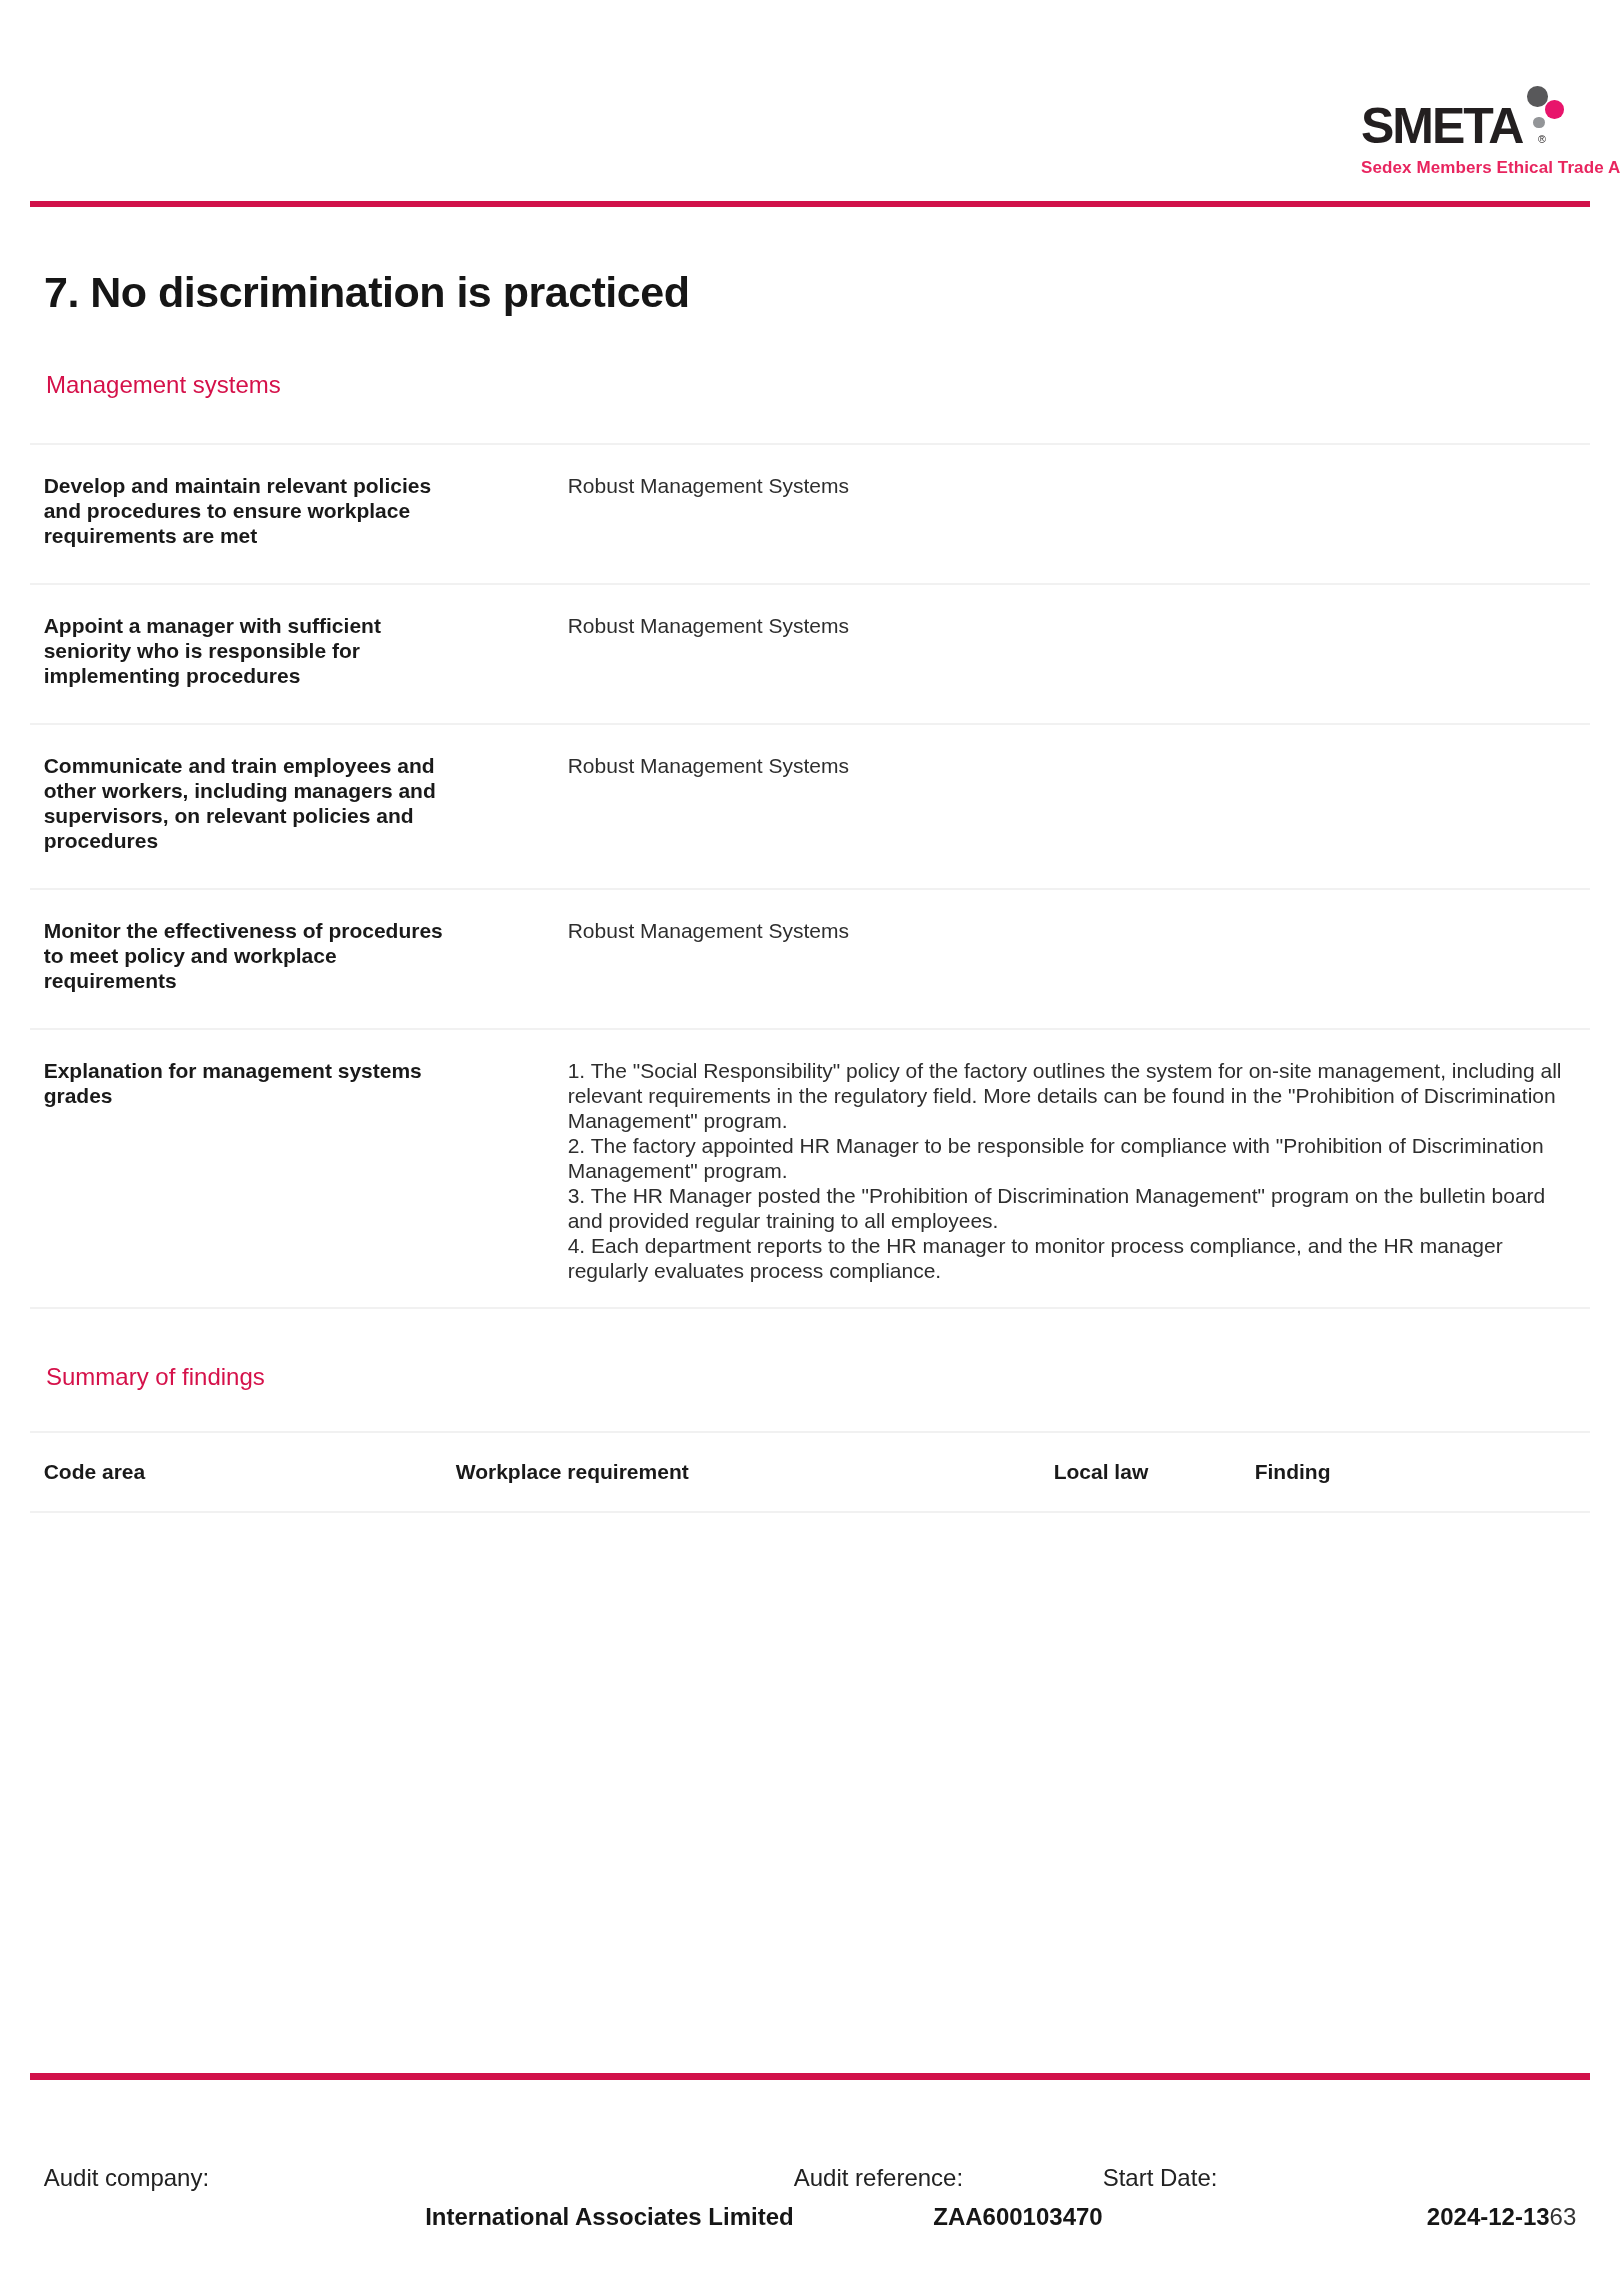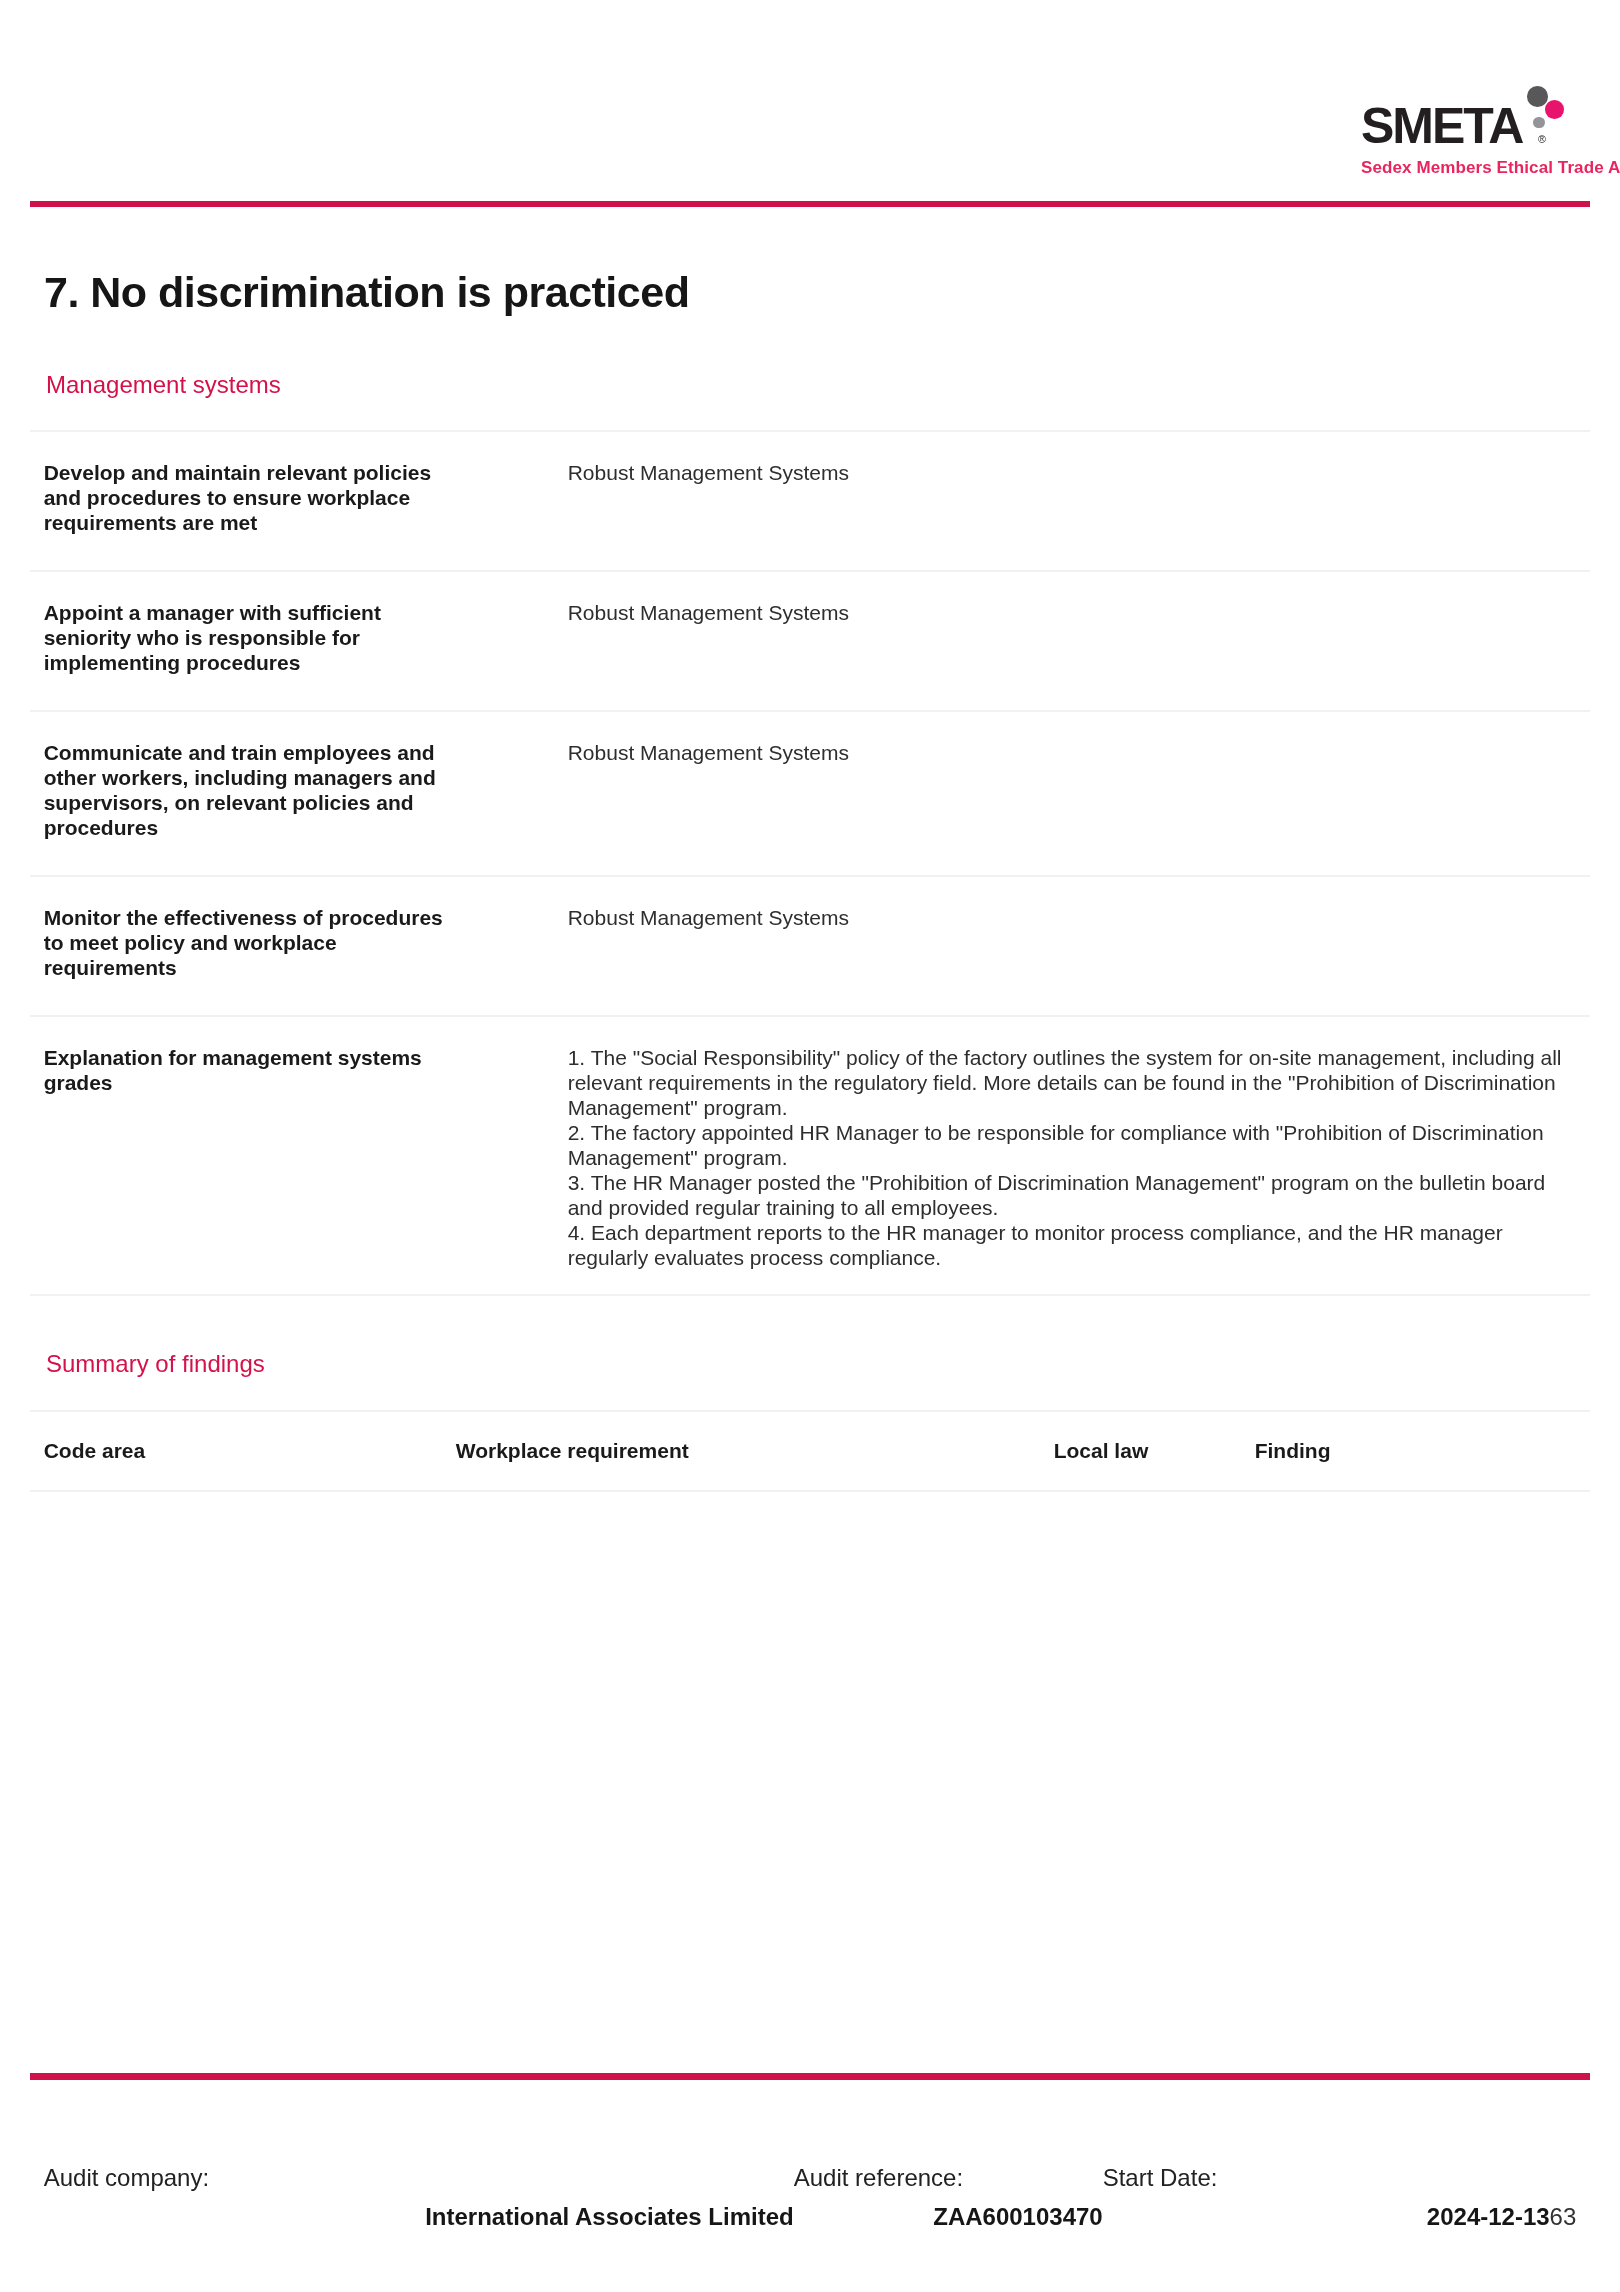--- a/index.html
+++ b/index.html
@@ -39,38 +39,38 @@
   .doc-title {
     margin: 61px 0 0 44px;
     font-size: 43px; font-weight: 700; color: #161616; letter-spacing: -0.5px;
   }
   .section-heading {
     margin: 54px 0 0 46px;
     font-size: 24px; font-weight: 400; color: #d5114a;
   }
 
   
-  .mgmt-table { margin: 31px 30px 0 30px; }
+  .mgmt-table { margin: 44px 30px 0 30px; }
   .mgmt-row {
     display: grid;
     grid-template-columns: 524px 1fr;
     border-top: 2.9px solid #f1f1f1;
     padding: 28px 13.7px 35px 13.7px;
     font-size: 21px; line-height: 25px;
   }
   .mgmt-row:last-child { border-bottom: 2.9px solid #f1f1f1; padding-bottom: 23.5px; }
   .mgmt-label { font-weight: 700; color: #1a1a1a; padding-right: 123px; }
   .mgmt-value { color: #2e2e2e; }
   .mgmt-value .exp-line { color: #2e2e2e; }
 
   
   .findings-header {
     display: grid;
     grid-template-columns: 412px 598px 201px 1fr;
-    margin: 32px 30px 0 30px;
+    margin: 40px 30px 0 30px;
     border-top: 2.9px solid #f1f1f1;
     border-bottom: 2.9px solid #f1f1f1;
     padding: 27.4px 13.7px 26.5px 13.7px;
     font-size: 21px; font-weight: 700; color: #1a1a1a;
   }
   .no-findings {
     margin-top: 36px;
     text-align: center;
     font-size: 21px; color: #2e2e2e;
   }

